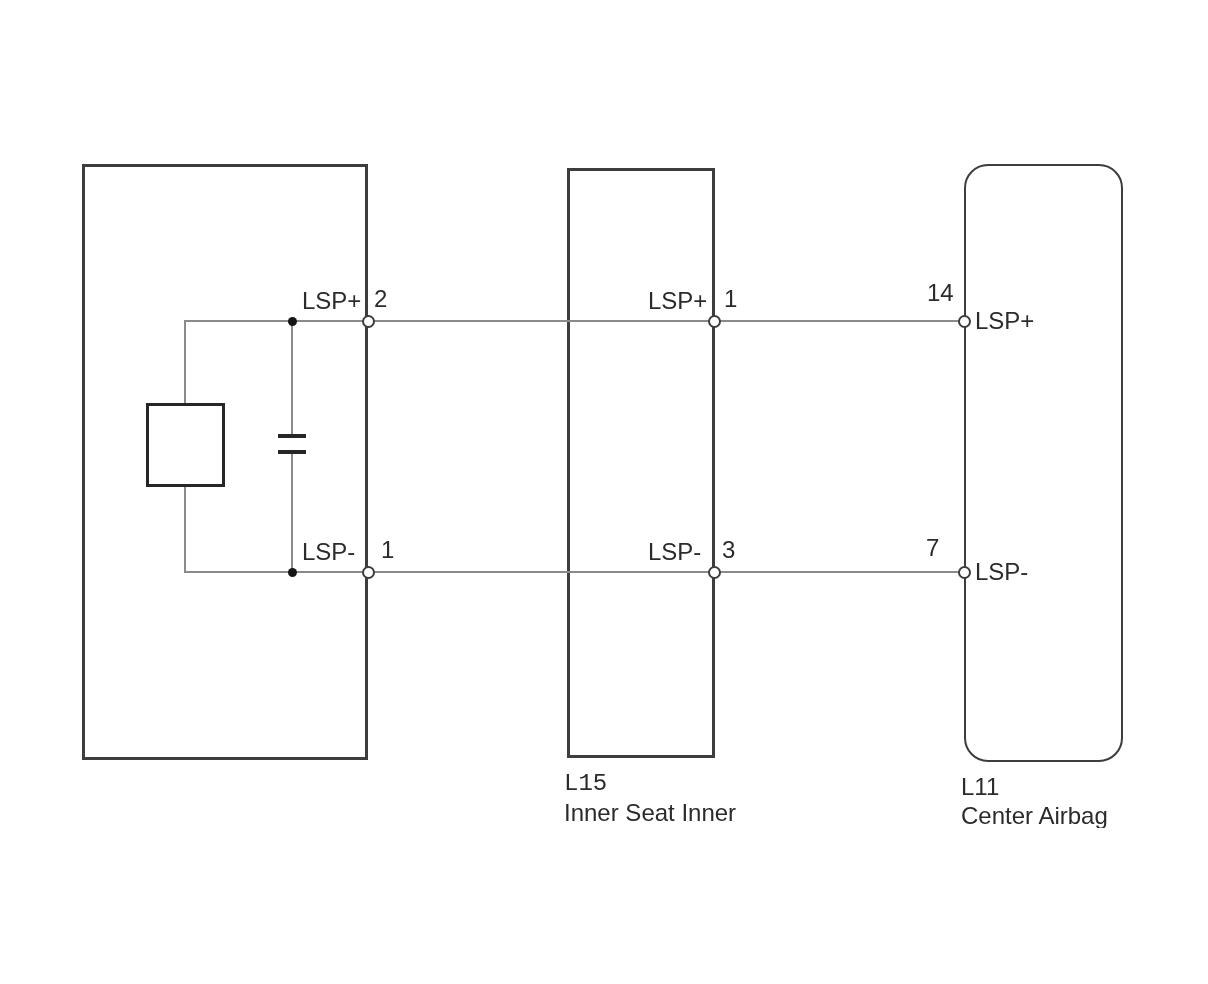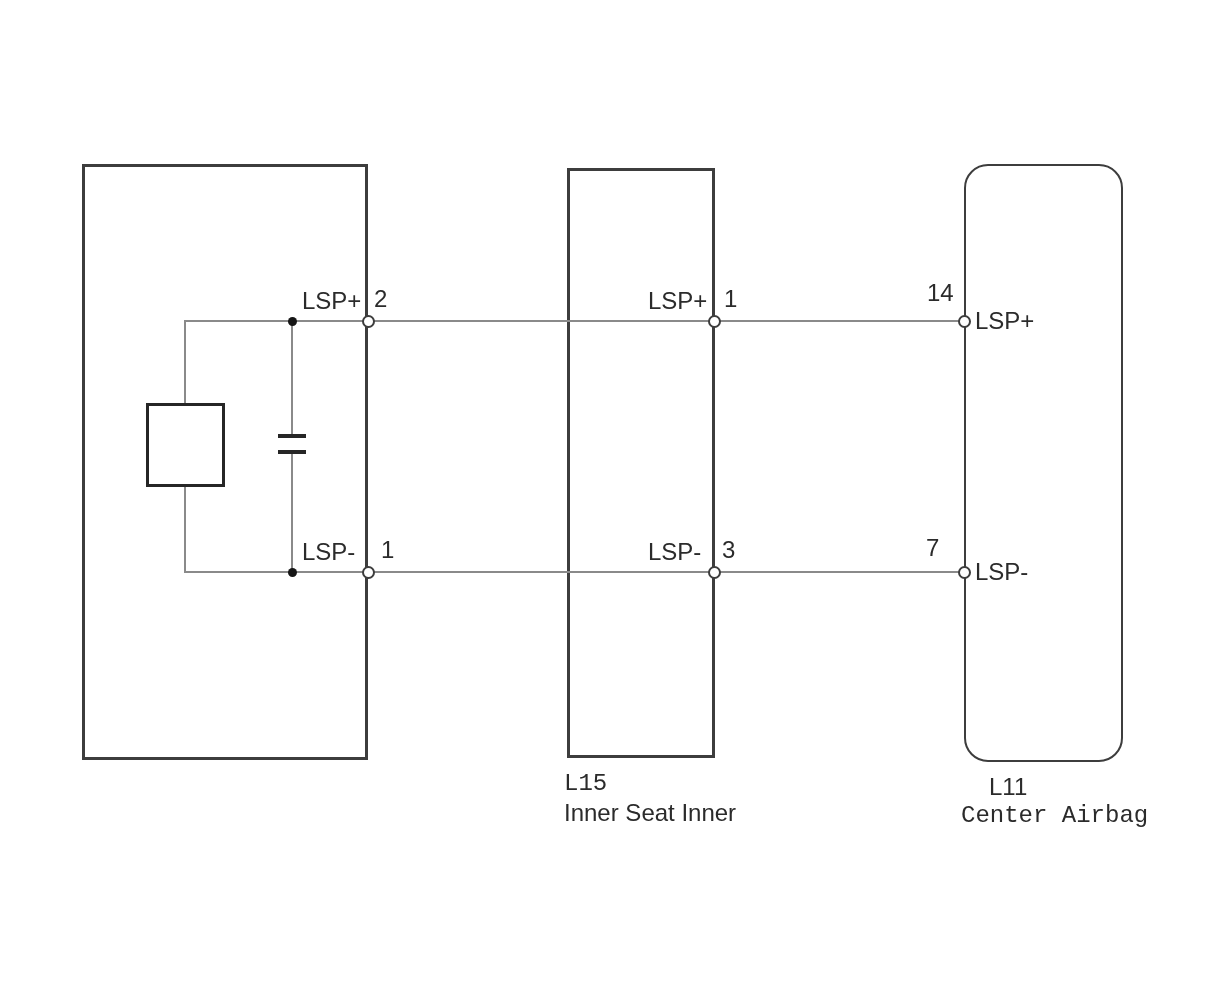--- a/index.html
+++ b/index.html
@@ -70,16 +70,16 @@
 
   <div class="lbl" style="left:927px;top:280px;">14</div>
   <div class="lbl" style="left:975px;top:308px;">LSP+</div>
   <div class="lbl" style="left:926px;top:535px;">7</div>
   <div class="lbl" style="left:975px;top:559px;">LSP-</div>
 
 
   <div class="caption" style="left:564px;top:771px;font-family:Liberation Mono, monospace;">L15</div>
   <div class="caption" style="left:564px;top:800px;">Inner Seat Inner</div>
 
-  <div class="caption" style="left:961px;top:774px;margin-left:28px;">L11</div>
-  <div class="caption" style="left:961px;top:803px;font-family:Liberation Mono, monospace;">Center Airbag</div>
+  <div class="caption" style="left:961px;top:774px;">L11</div>
+  <div class="caption" style="left:961px;top:803px;">Center Airbag</div>
 
 </div>
 
 </body></html>

